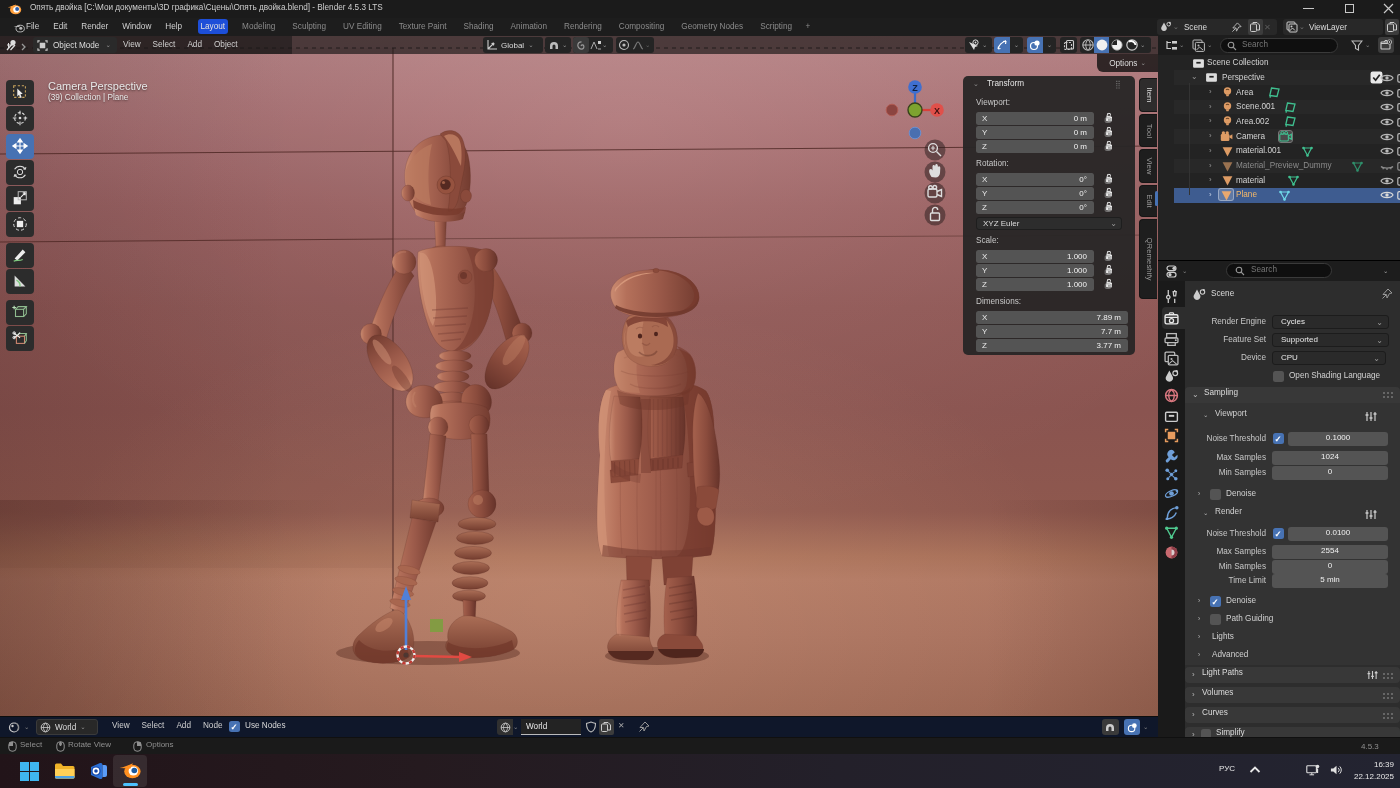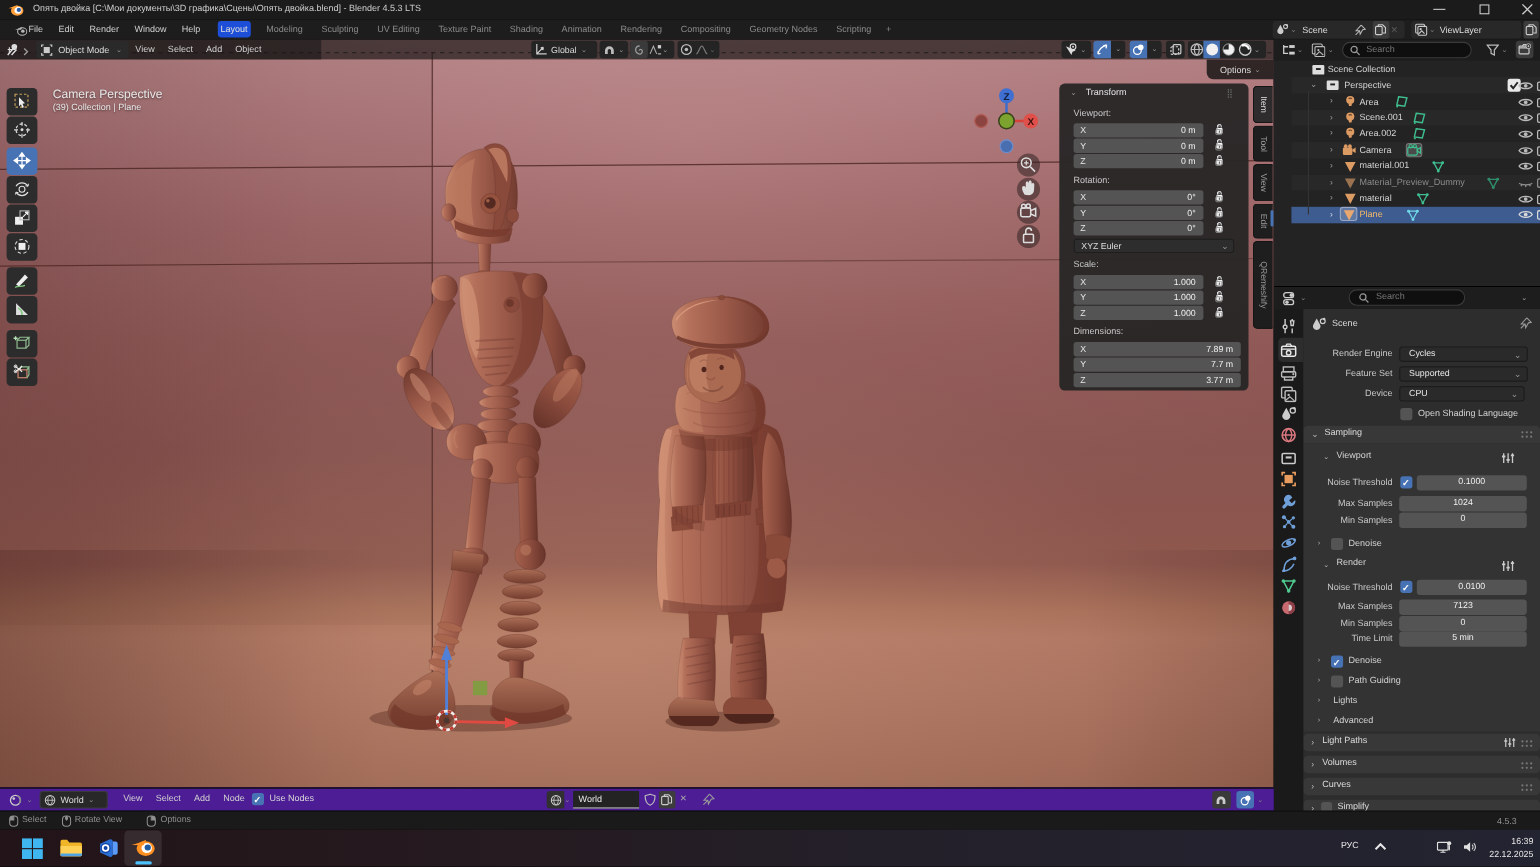--- a/index.html
+++ b/index.html
@@ -13,21 +13,21 @@
   .menuitem { display:inline-block; padding:0 7px; line-height:18px; color:#d0d0d0; font-size:8.2px; }
   .wstab { display:inline-block; padding:0 3px; margin:1px 5.5px 0; line-height:15px; color:#8b8b8b; font-size:8.2px; border-radius:3px; white-space:nowrap; }
   .wstab.active { background:#1d4ed8; color:#e0e0e0; }
   
   #viewport { left:0; top:36px; width:1158px; height:680px; overflow:hidden; }
   #vp-header { left:0; top:0; width:1158px; height:18px; background:rgba(24,20,20,0.82); }
   
   #outliner { left:1158px; top:36px; width:242px; height:224px; background:#232323; }
   #properties { left:1158px; top:261px; width:242px; height:476px; background:#2d2d2d; }
   
-  #shaderhdr { left:0; top:716px; width:1158px; height:21px; background:#4c1d95; border-top:1px solid #0d0d0d;}
+  #shaderhdr { left:0; top:716px; width:1158px; height:21px; background:#0f172a; border-top:1px solid #0d0d0d;}
   #statusbar { left:0; top:737px; width:1400px; height:17px; background:#1a1a1a; border-top:1px solid #101010; color:#8f8f8f; }
   #taskbar { left:0; top:754px; width:1400px; height:34px; background:linear-gradient(90deg,#221419,#251a1f 30%,#23202a 60%,#232431); }
   
   .tb { position:absolute; left:0; width:28px; height:25px; background:#2c2c2c; border-radius:4px; }
   .tb.active { background:#4772b3; }
   .tb svg { width:18px; height:18px; margin:3px 5px; }
   
   .nrow { position:absolute; left:13px; width:118px; height:13px; background:#545454; border-radius:2.5px; }
   .nrow.wide { width:152px; }
   .nrow .nl { position:absolute; left:6px; top:0; color:#e8e8e8; font-size:8px; line-height:13px; }
@@ -1062,21 +1062,21 @@
         <path d="M2 1 v9 M6 1 v9 M10 1 v9" stroke="#ccc" stroke-width="1.2"></path>
         <path d="M0.5 4 h3 M4.5 7 h3 M8.5 3 h3" stroke="#ccc" stroke-width="1.6"></path>
       </svg>
       <span class="plabel" style="left:-14px;top:248px">Noise Threshold</span>
       <div class="pcheck on" style="left:88px;top:247px"></div>
       <div class="pfield" style="left:103px;top:246px;width:100px">
         <span class="ctx">0.0100</span>
       </div>
       <span class="plabel" style="left:-14px;top:266px">Max Samples</span>
       <div class="pfield" style="left:87px;top:264px;width:116px">
-        <span class="ctx">7123</span>
+        <span class="ctx">2554</span>
       </div>
       <span class="plabel" style="left:-14px;top:281px">Min Samples</span>
       <div class="pfield" style="left:87px;top:279px;width:116px">
         <span class="ctx">0</span>
       </div>
       <span class="plabel" style="left:-14px;top:295px">Time Limit</span>
       <div class="pfield" style="left:87px;top:293px;width:116px">
         <span class="ctx">5 min</span>
       </div>
       <span class="abs" style="left:13px;top:316px;color:#bbb;font-size:6.5px">›</span>

